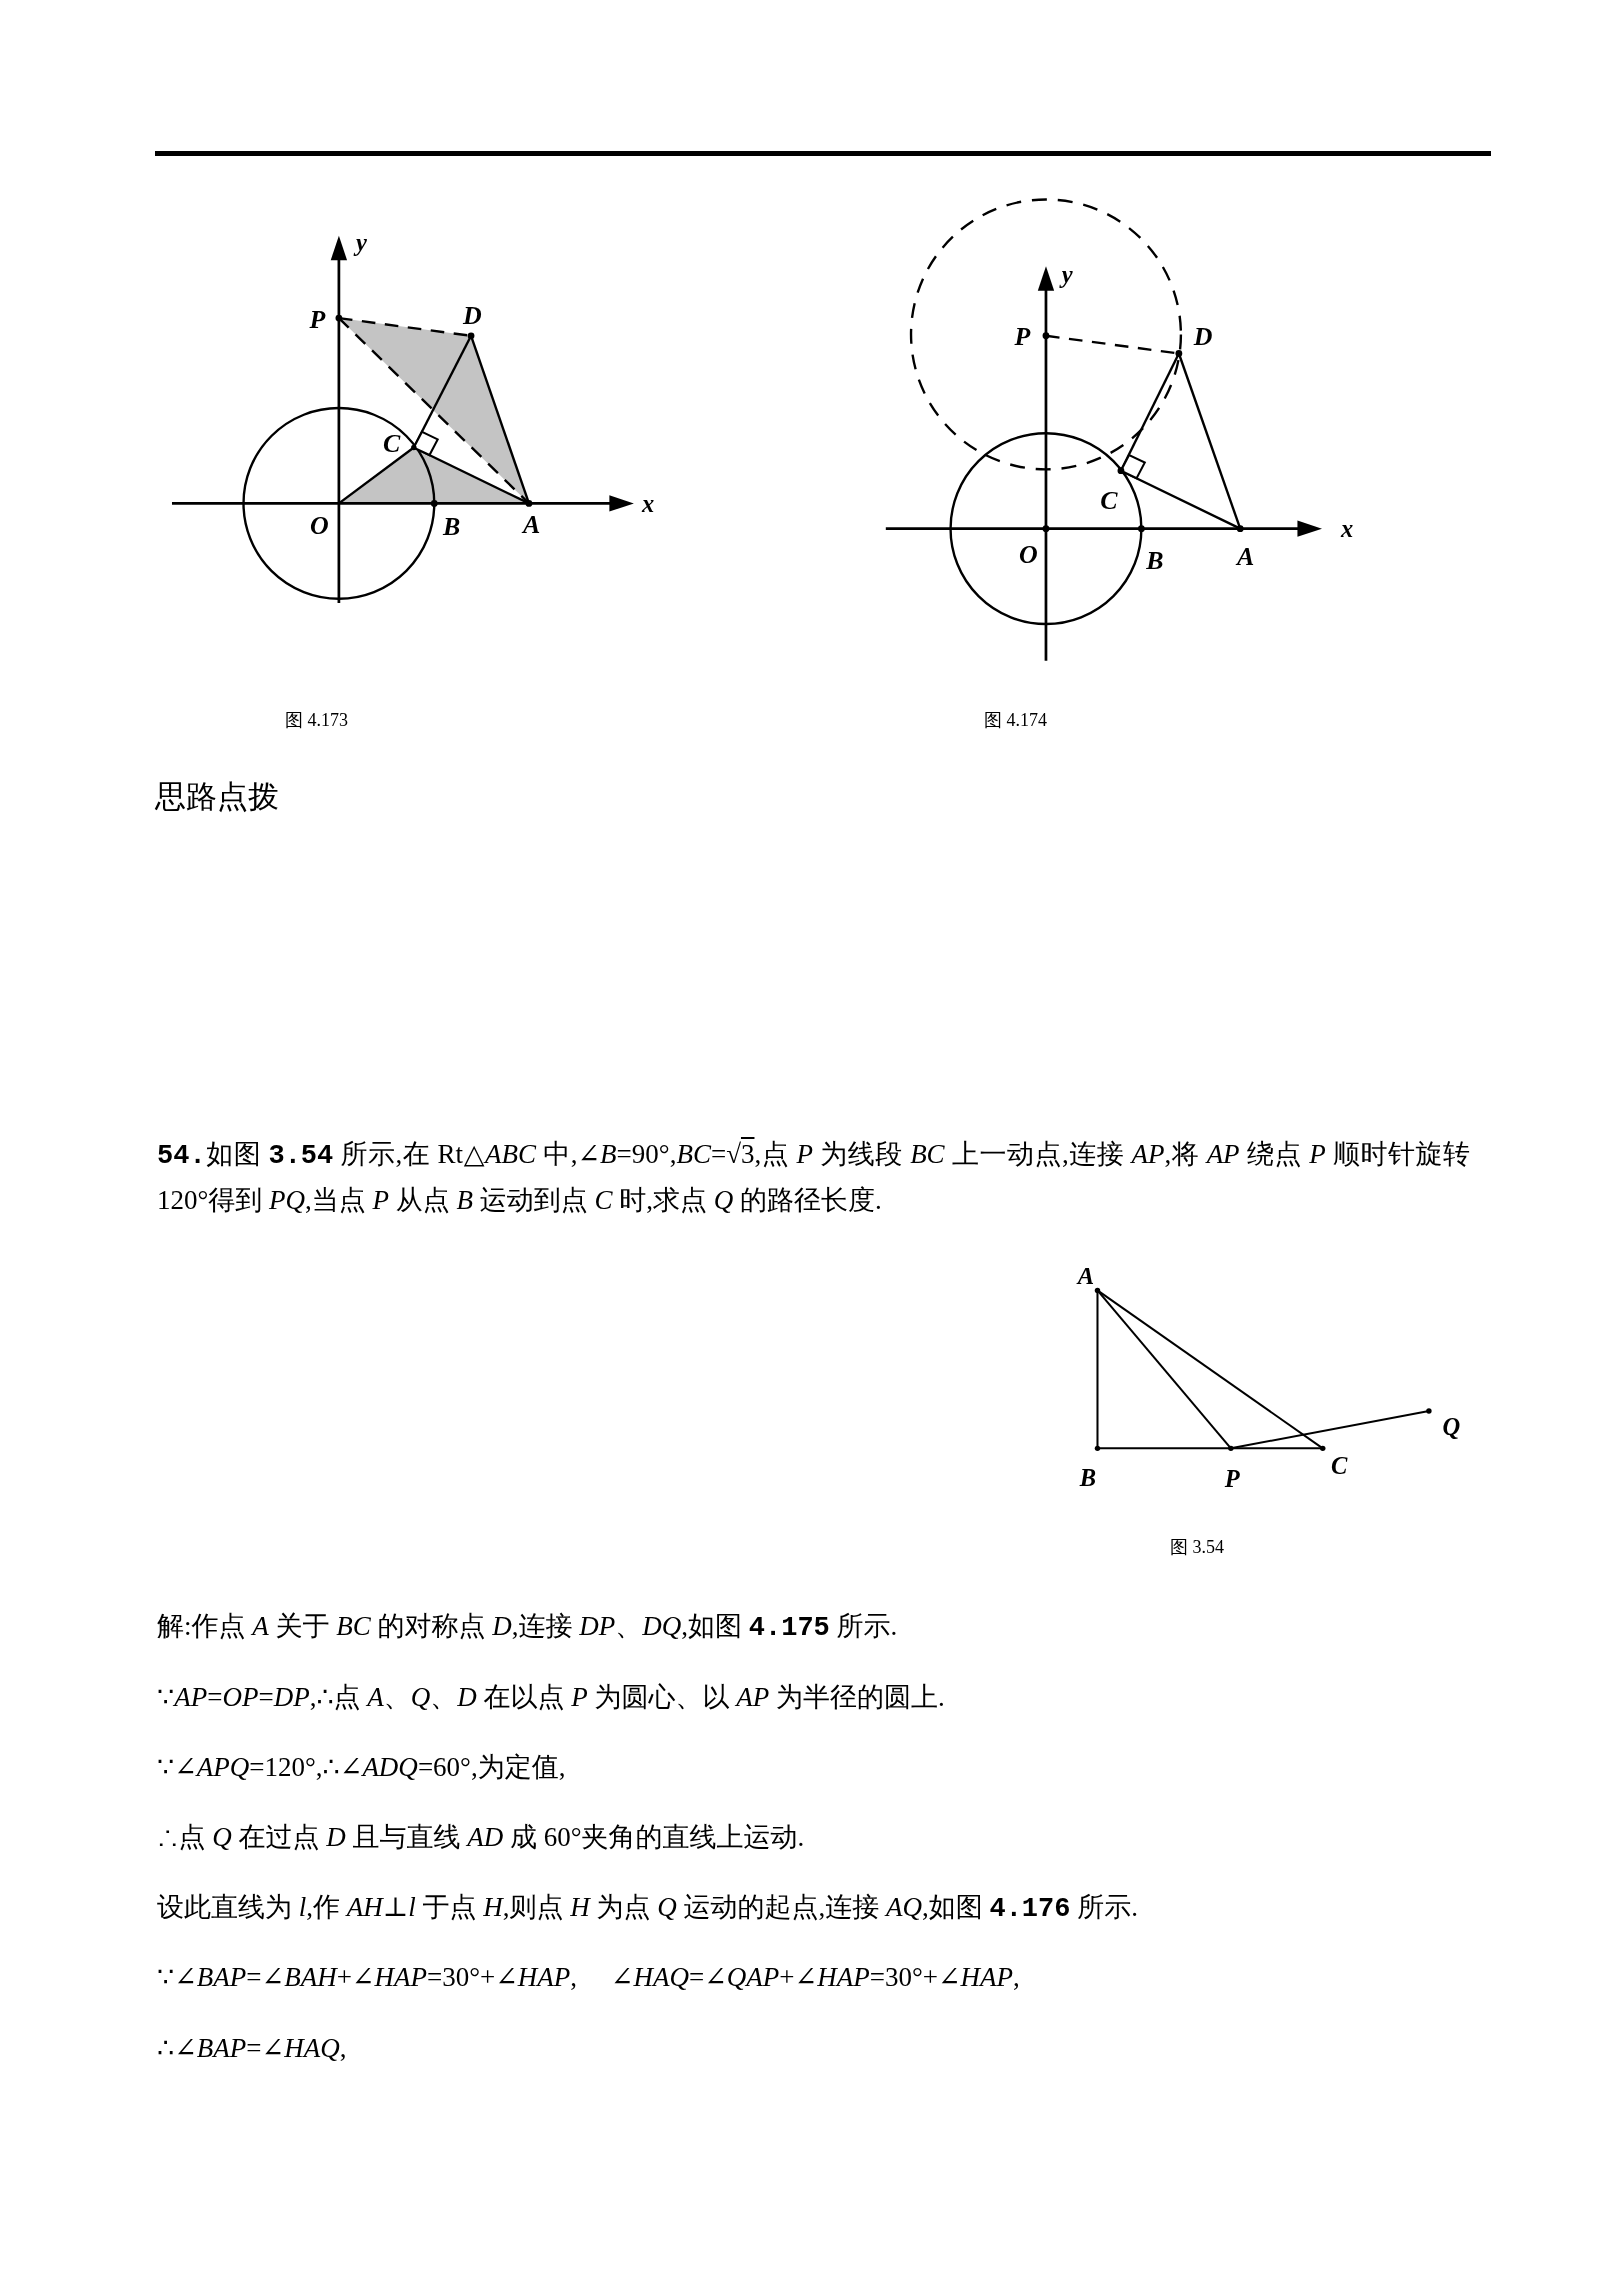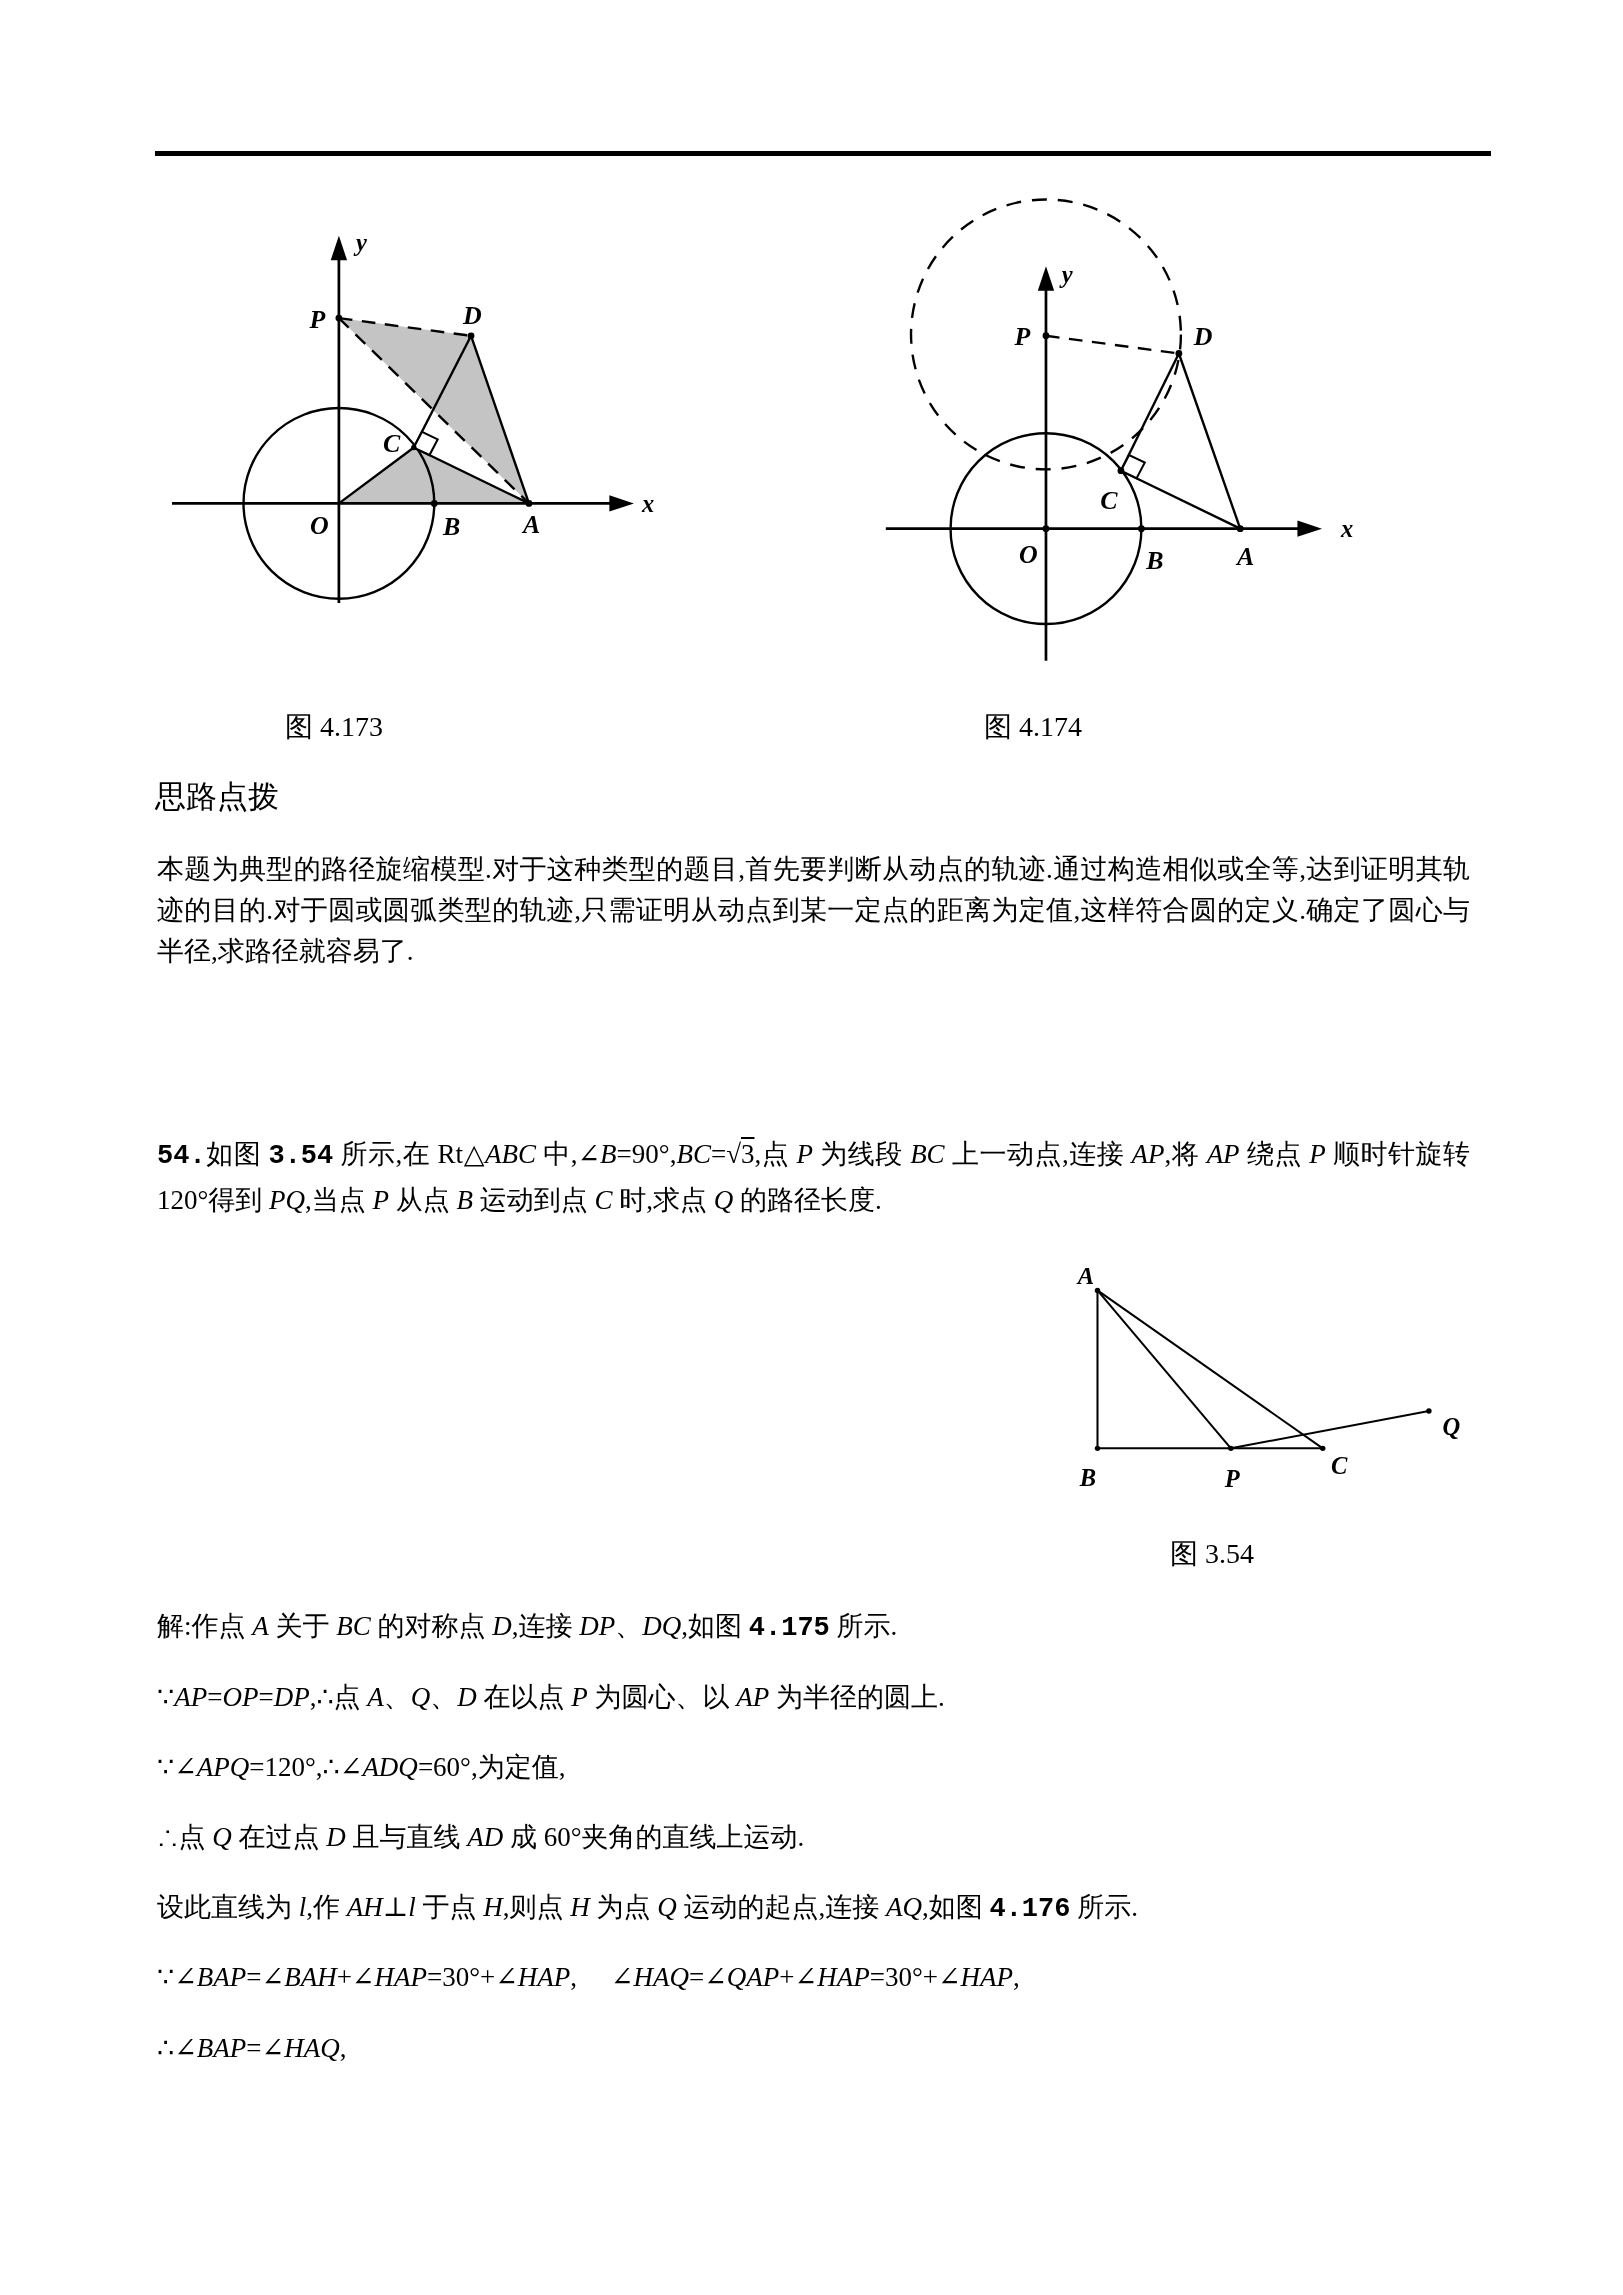--- a/index.html
+++ b/index.html
@@ -5,21 +5,21 @@
   html,body{margin:0;padding:0;background:#888;}
   #page{
     position:relative;
     width:1623px;height:2295px;
     background:#ffffff;
     font-family:"Liberation Serif","DejaVu Serif",serif;
     color:#000;
     overflow:hidden;
   }
   .rule{position:absolute;left:155px;top:151px;width:1336px;height:4.8px;background:#000;}
-  .caption{position:absolute;font-size:28px;white-space:nowrap;}
+  .caption{position:absolute;font-size:18px;white-space:nowrap;}
   .heading{
     position:absolute;left:155px;top:776px;
     font-family:"Liberation Sans","DejaVu Sans",sans-serif;
     font-weight:normal;font-size:31px;
   }
   .para{
     position:absolute;left:157px;width:1313px;
     font-size:27px;text-align:justify;text-align-last:left;
   }
   .hint-body{top:849px;line-height:41px;}
@@ -115,21 +115,20 @@
     <text class="ptlabel" x="350" y="506" text-anchor="end">C</text>
     <text class="ptlabel" x="233" y="586" text-anchor="end">O</text>
     <text class="ptlabel" x="392" y="594" text-anchor="start">B</text>
     <text class="ptlabel" x="538" y="588" text-anchor="middle">A</text>
     <text class="axlabel" x="678" y="548" text-anchor="start">x</text>
     <text class="axlabel" x="268" y="174" text-anchor="start">y</text>
   </svg>
   <div class="caption" style="left:984px;top:708px;">图 4.174</div>
 
   <div class="heading">思路点拨</div>
-  <div class="para hint-body">本题为典型的路径旋缩模型.对于这种类型的题目,首先要判断从动点的轨迹.通过构造相似或全等,达到证明其轨迹的目的.对于圆或圆弧类型的轨迹,只需证明从动点到某一定点的距离为定值,这样符合圆的定义.确定了圆心与半径,求路径就容易了.</div>
 
   <div class="para problem"><span class="seg-b">54.</span><span class="seg-n">如图 </span><span class="seg-b">3.54</span><span class="seg-n"> 所示,在 Rt△</span><span class="seg-i">ABC</span><span class="seg-n"> 中,∠</span><span class="seg-i">B</span><span class="seg-n">=90°,</span><span class="seg-i">BC</span><span class="seg-n">=</span><span class="seg-n">√</span><span class="seg-sq">3</span><span class="seg-n">,点 </span><span class="seg-i">P</span><span class="seg-n"> 为线段 </span><span class="seg-i">BC</span><span class="seg-n"> 上一动点,连接 </span><span class="seg-i">AP</span><span class="seg-n">,将 </span><span class="seg-i">AP</span><span class="seg-n"> 绕点 </span><span class="seg-i">P</span><span class="seg-n"> 顺时针旋转 120°得到 </span><span class="seg-i">PQ</span><span class="seg-n">,当点 </span><span class="seg-i">P</span><span class="seg-n"> 从点 </span><span class="seg-i">B</span><span class="seg-n"> 运动到点 </span><span class="seg-i">C</span><span class="seg-n"> 时,求点 </span><span class="seg-i">Q</span><span class="seg-n"> 的路径长度.</span></div>
 
   <svg style="left:1023px;top:1268px;" width="477" height="245" viewBox="0 0 700 360">
     <line x1="109" y1="33" x2="109" y2="265" stroke="#000" stroke-width="3"></line>
     <line x1="109" y1="265" x2="440" y2="265" stroke="#000" stroke-width="3"></line>
     <line x1="109" y1="33" x2="305" y2="265" stroke="#000" stroke-width="3"></line>
     <line x1="109" y1="33" x2="440" y2="265" stroke="#000" stroke-width="3"></line>
     <line x1="305" y1="265" x2="596" y2="210" stroke="#000" stroke-width="3"></line>
     <circle cx="109" cy="33" r="4" fill="#000"></circle>

